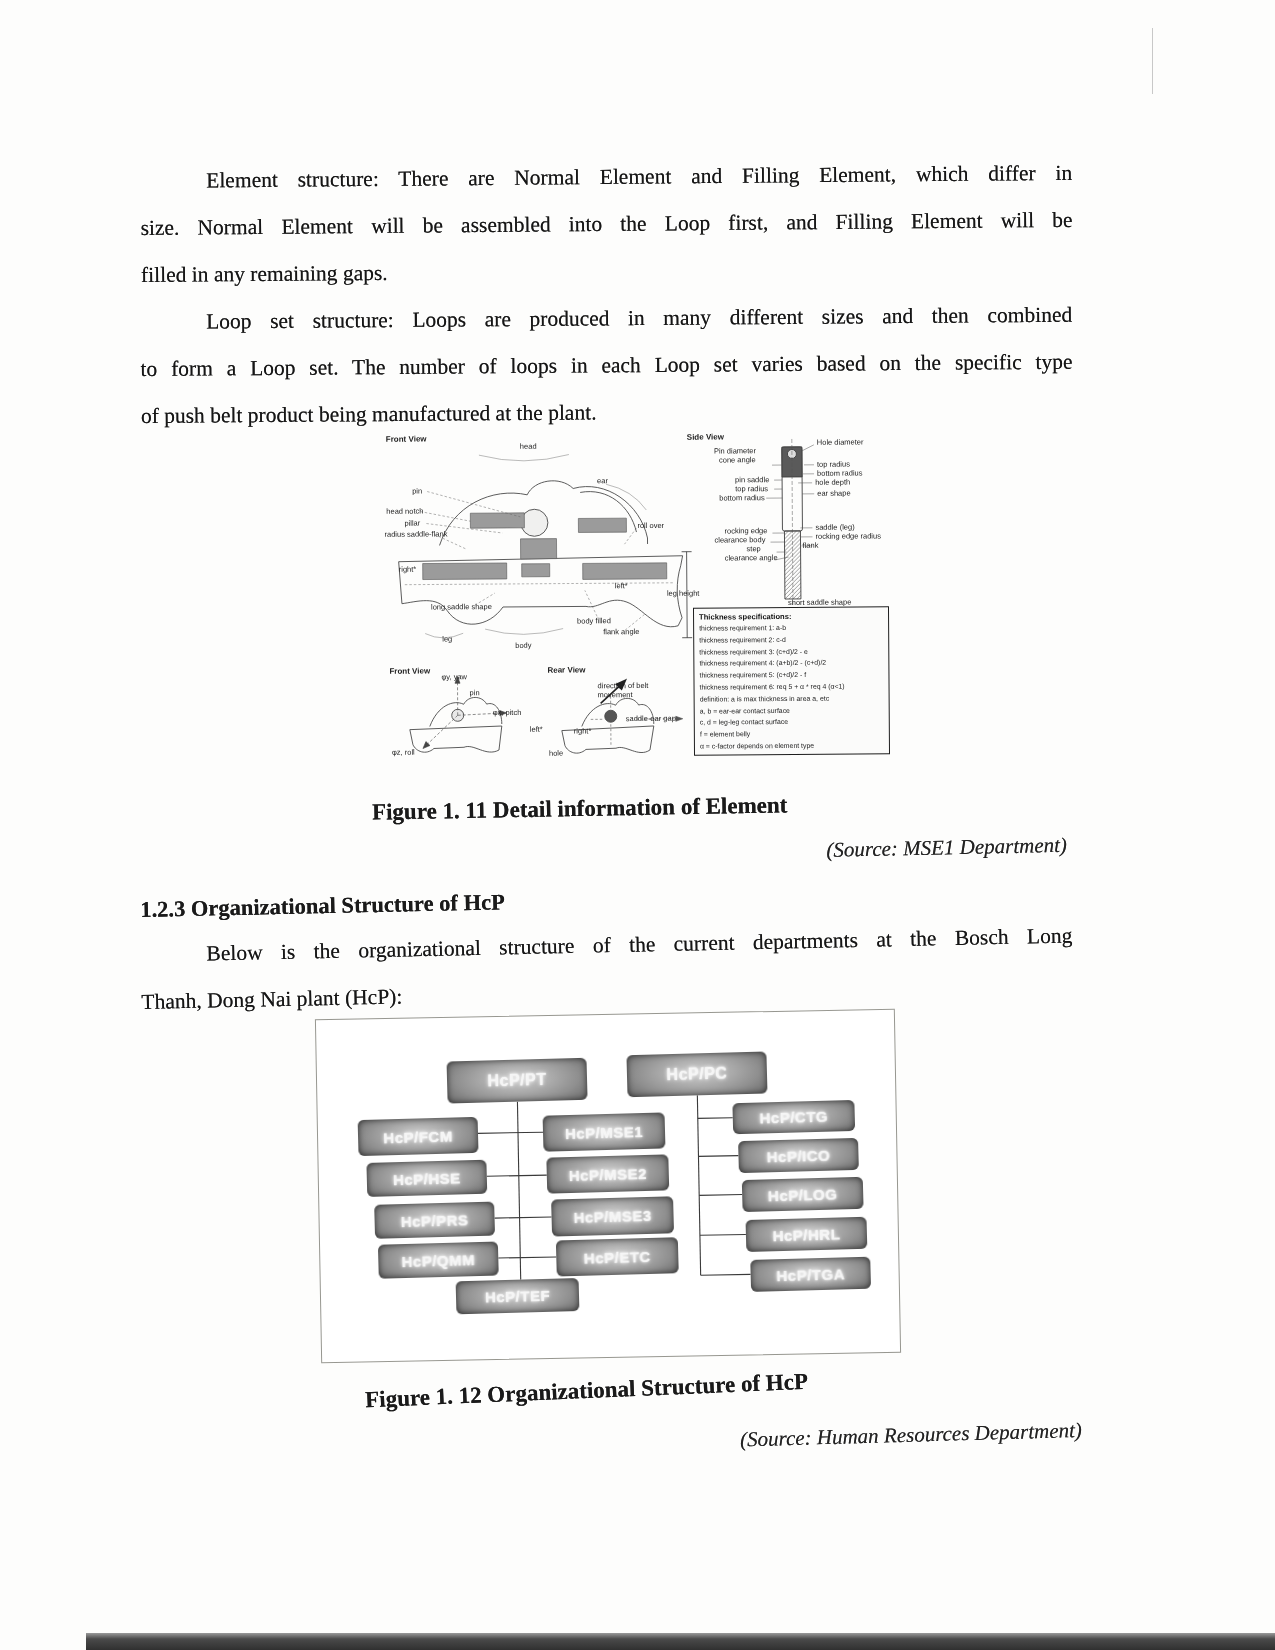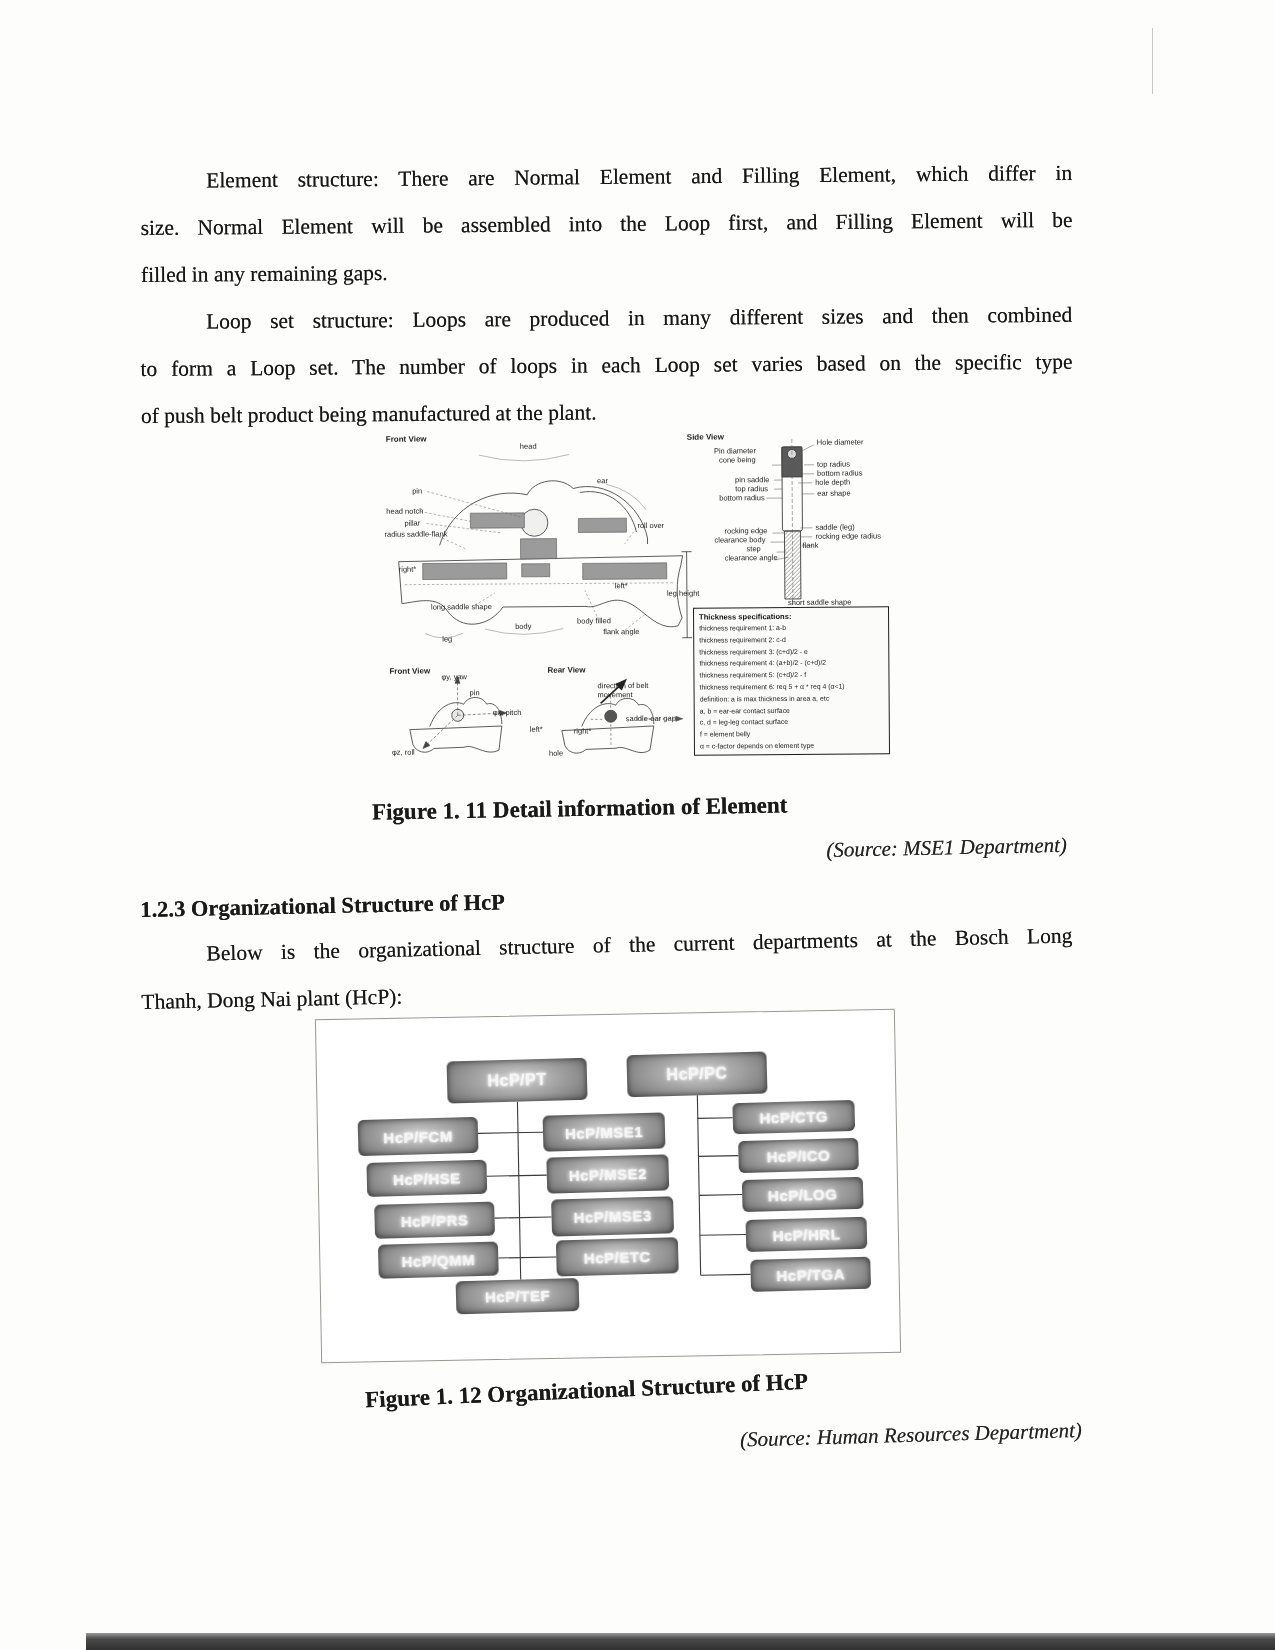--- a/index.html
+++ b/index.html
@@ -174,28 +174,28 @@
     <span class="dl" style="left:213px;top:45px">ear</span>
     <span class="dl" style="left:28px;top:54px">pin</span>
     <span class="dl" style="left:2px;top:74px">head notch</span>
     <span class="dl" style="left:20px;top:86px">pillar</span>
     <span class="dl" style="left:0px;top:97px">radius saddle-flank</span>
     <span class="dl" style="left:253px;top:90px">roll over</span>
     <span class="dl" style="left:14px;top:132px">right*</span>
     <span class="dl" style="left:230px;top:150px">left*</span>
     <span class="dl" style="left:46px;top:170px">long saddle shape</span>
     <span class="dl" style="left:192px;top:185px">body filled</span>
-    <span class="dl" style="left:130px;top:190px">body</span>
+    <span class="dl" style="left:130px;top:209px">body</span>
     <span class="dl" style="left:218px;top:196px">flank angle</span>
     <span class="dl" style="left:57px;top:202px">leg</span>
     <span class="dl" style="left:282px;top:158px">leg height</span>
 
     <span class="dl b" style="left:303px;top:2px">Side View</span>
     <span class="dl" style="left:330px;top:16px">Pin diameter</span>
-    <span class="dl" style="left:335px;top:25px">cone being</span>
+    <span class="dl" style="left:335px;top:25px">cone angle</span>
     <span class="dl" style="left:433px;top:8px">Hole diameter</span>
     <span class="dl" style="left:433px;top:30px">top radius</span>
     <span class="dl" style="left:433px;top:39px">bottom radius</span>
     <span class="dl" style="left:431px;top:48px">hole depth</span>
     <span class="dl" style="left:351px;top:45px">pin saddle</span>
     <span class="dl" style="left:351px;top:54px">top radius</span>
     <span class="dl" style="left:335px;top:63px">bottom radius</span>
     <span class="dl" style="left:433px;top:59px">ear shape</span>
     <span class="dl" style="left:431px;top:93px">saddle (leg)</span>
     <span class="dl" style="left:431px;top:102px">rocking edge radius</span>

